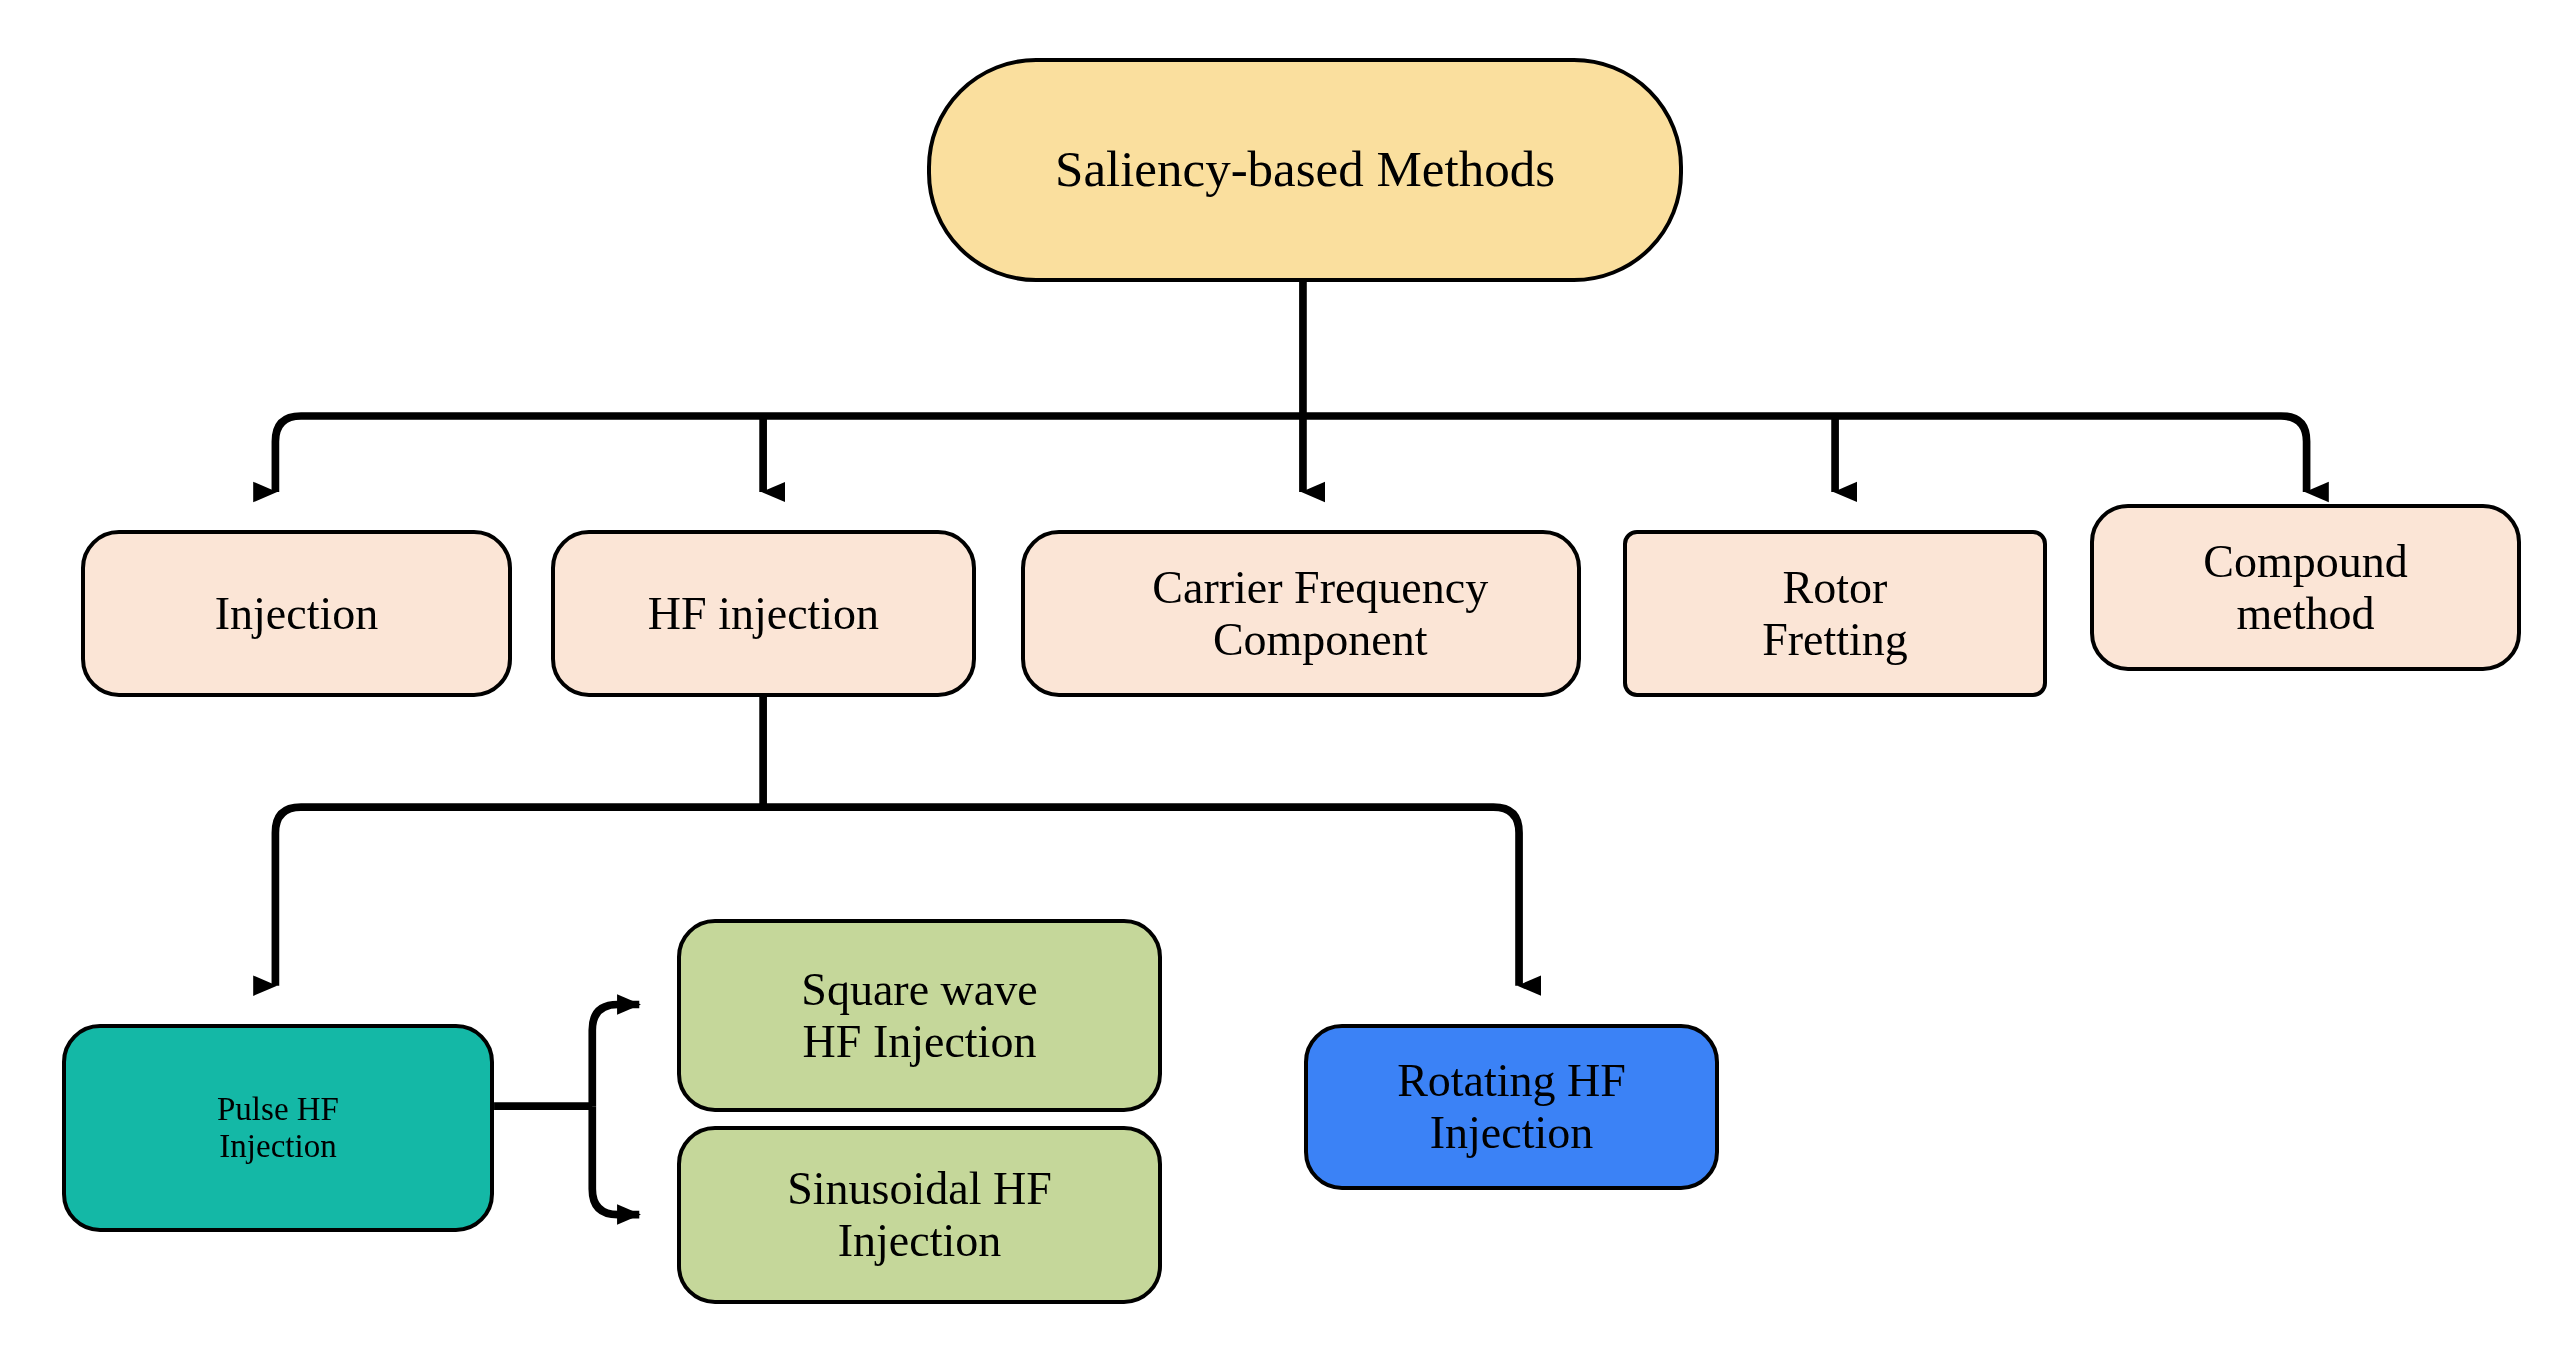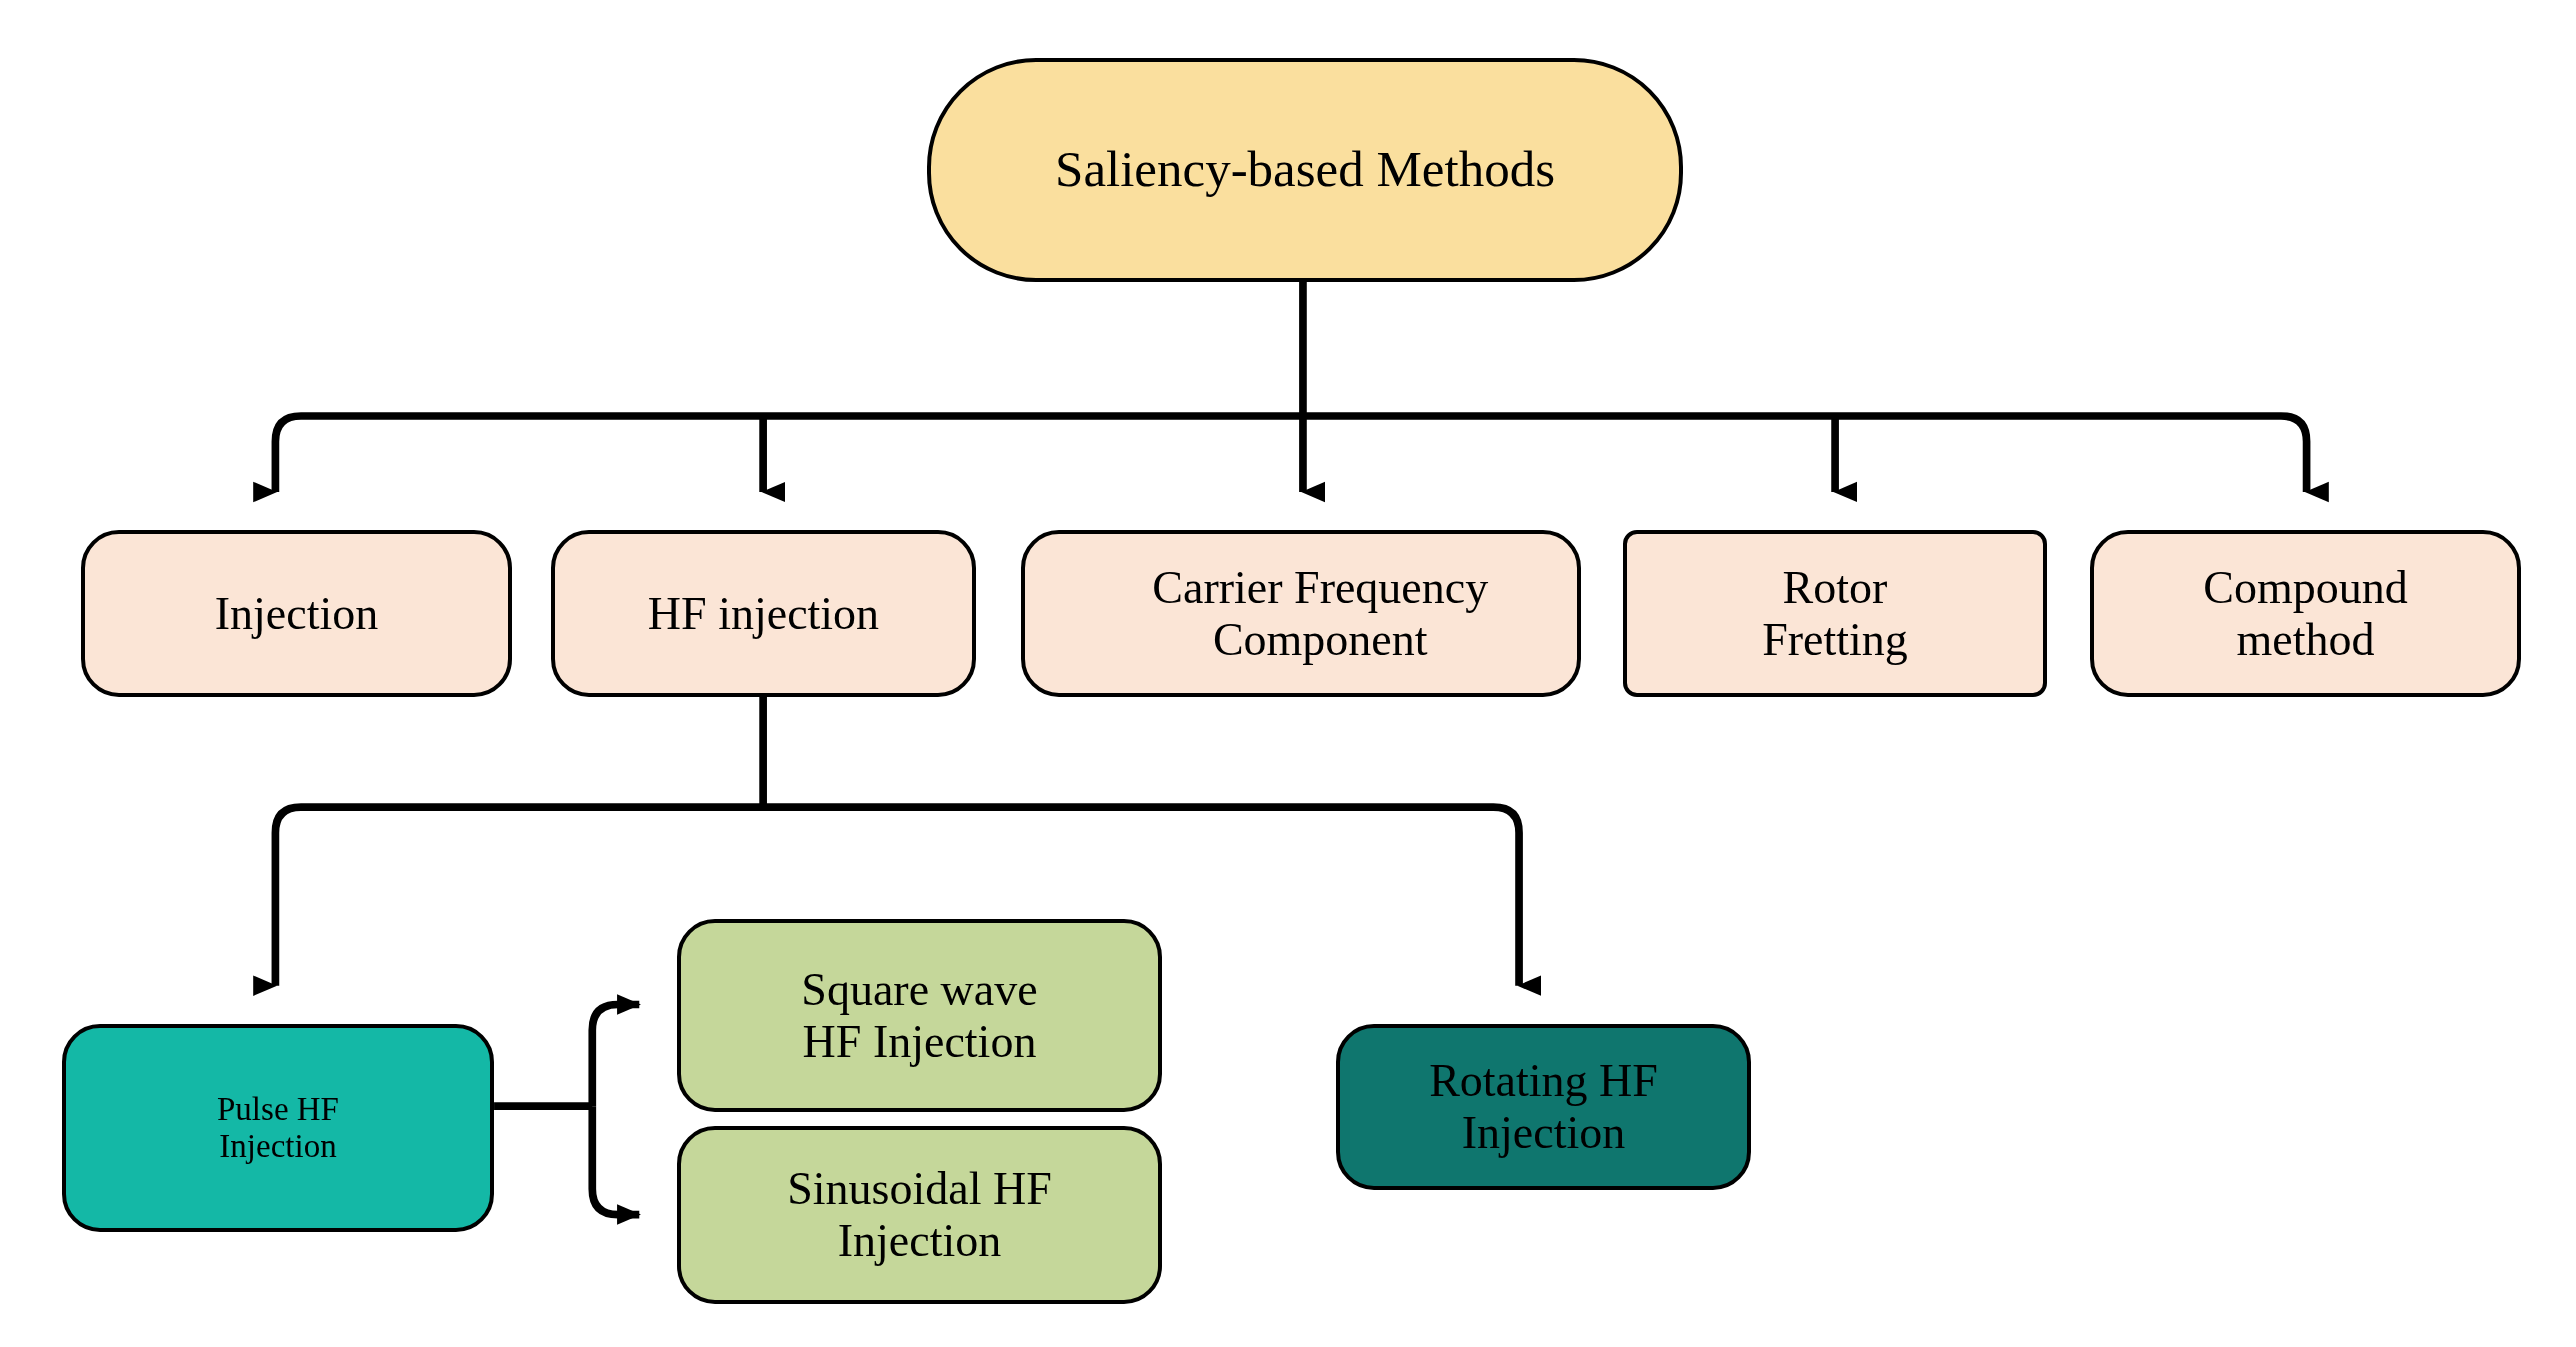--- a/index.html
+++ b/index.html
@@ -88,34 +88,34 @@
   </div>
 
   <div class="node" style="left:1021px; top:530px; width:560px; height:167px; border-radius:38px; background:#fbe5d6; font-size:46px;padding-left:47px;">
     <span>Carrier Frequency<br>Component</span>
   </div>
 
   <div class="node" style="left:1623px; top:530px; width:424px; height:167px; border-radius:14px; background:#fbe5d6; font-size:46px;">
     <span>Rotor<br>Fretting</span>
   </div>
 
-  <div class="node" style="left:2090px; top:530px; width:431px; height:167px; border-radius:38px; background:#fbe5d6; font-size:46px;">
+  <div class="node" style="left:2090px; top:504px; width:431px; height:167px; border-radius:38px; background:#fbe5d6; font-size:46px;">
     <span>Compound<br>method</span>
   </div>
 
   <div class="node" style="left:62px; top:1024px; width:432px; height:208px; border-radius:38px; background:#14b8a6; font-size:33px;">
     <span>Pulse HF<br>Injection</span>
   </div>
 
   <div class="node" style="left:677px; top:919px; width:485px; height:193px; border-radius:38px; background:#c5d79a; font-size:46px;">
     <span>Square wave<br>HF Injection</span>
   </div>
 
   <div class="node" style="left:677px; top:1126px; width:485px; height:178px; border-radius:38px; background:#c5d79a; font-size:46px;">
     <span>Sinusoidal HF<br>Injection</span>
   </div>
 
-  <div class="node" style="left:1336px; top:1024px; width:415px; height:166px; border-radius:38px; background:#0f766e; font-size:46px;">
+  <div class="node" style="left:1304px; top:1024px; width:415px; height:166px; border-radius:38px; background:#3b82f6; font-size:46px;">
     <span>Rotating HF<br>Injection</span>
   </div>
 
 </div>
 
 
 </body></html>

